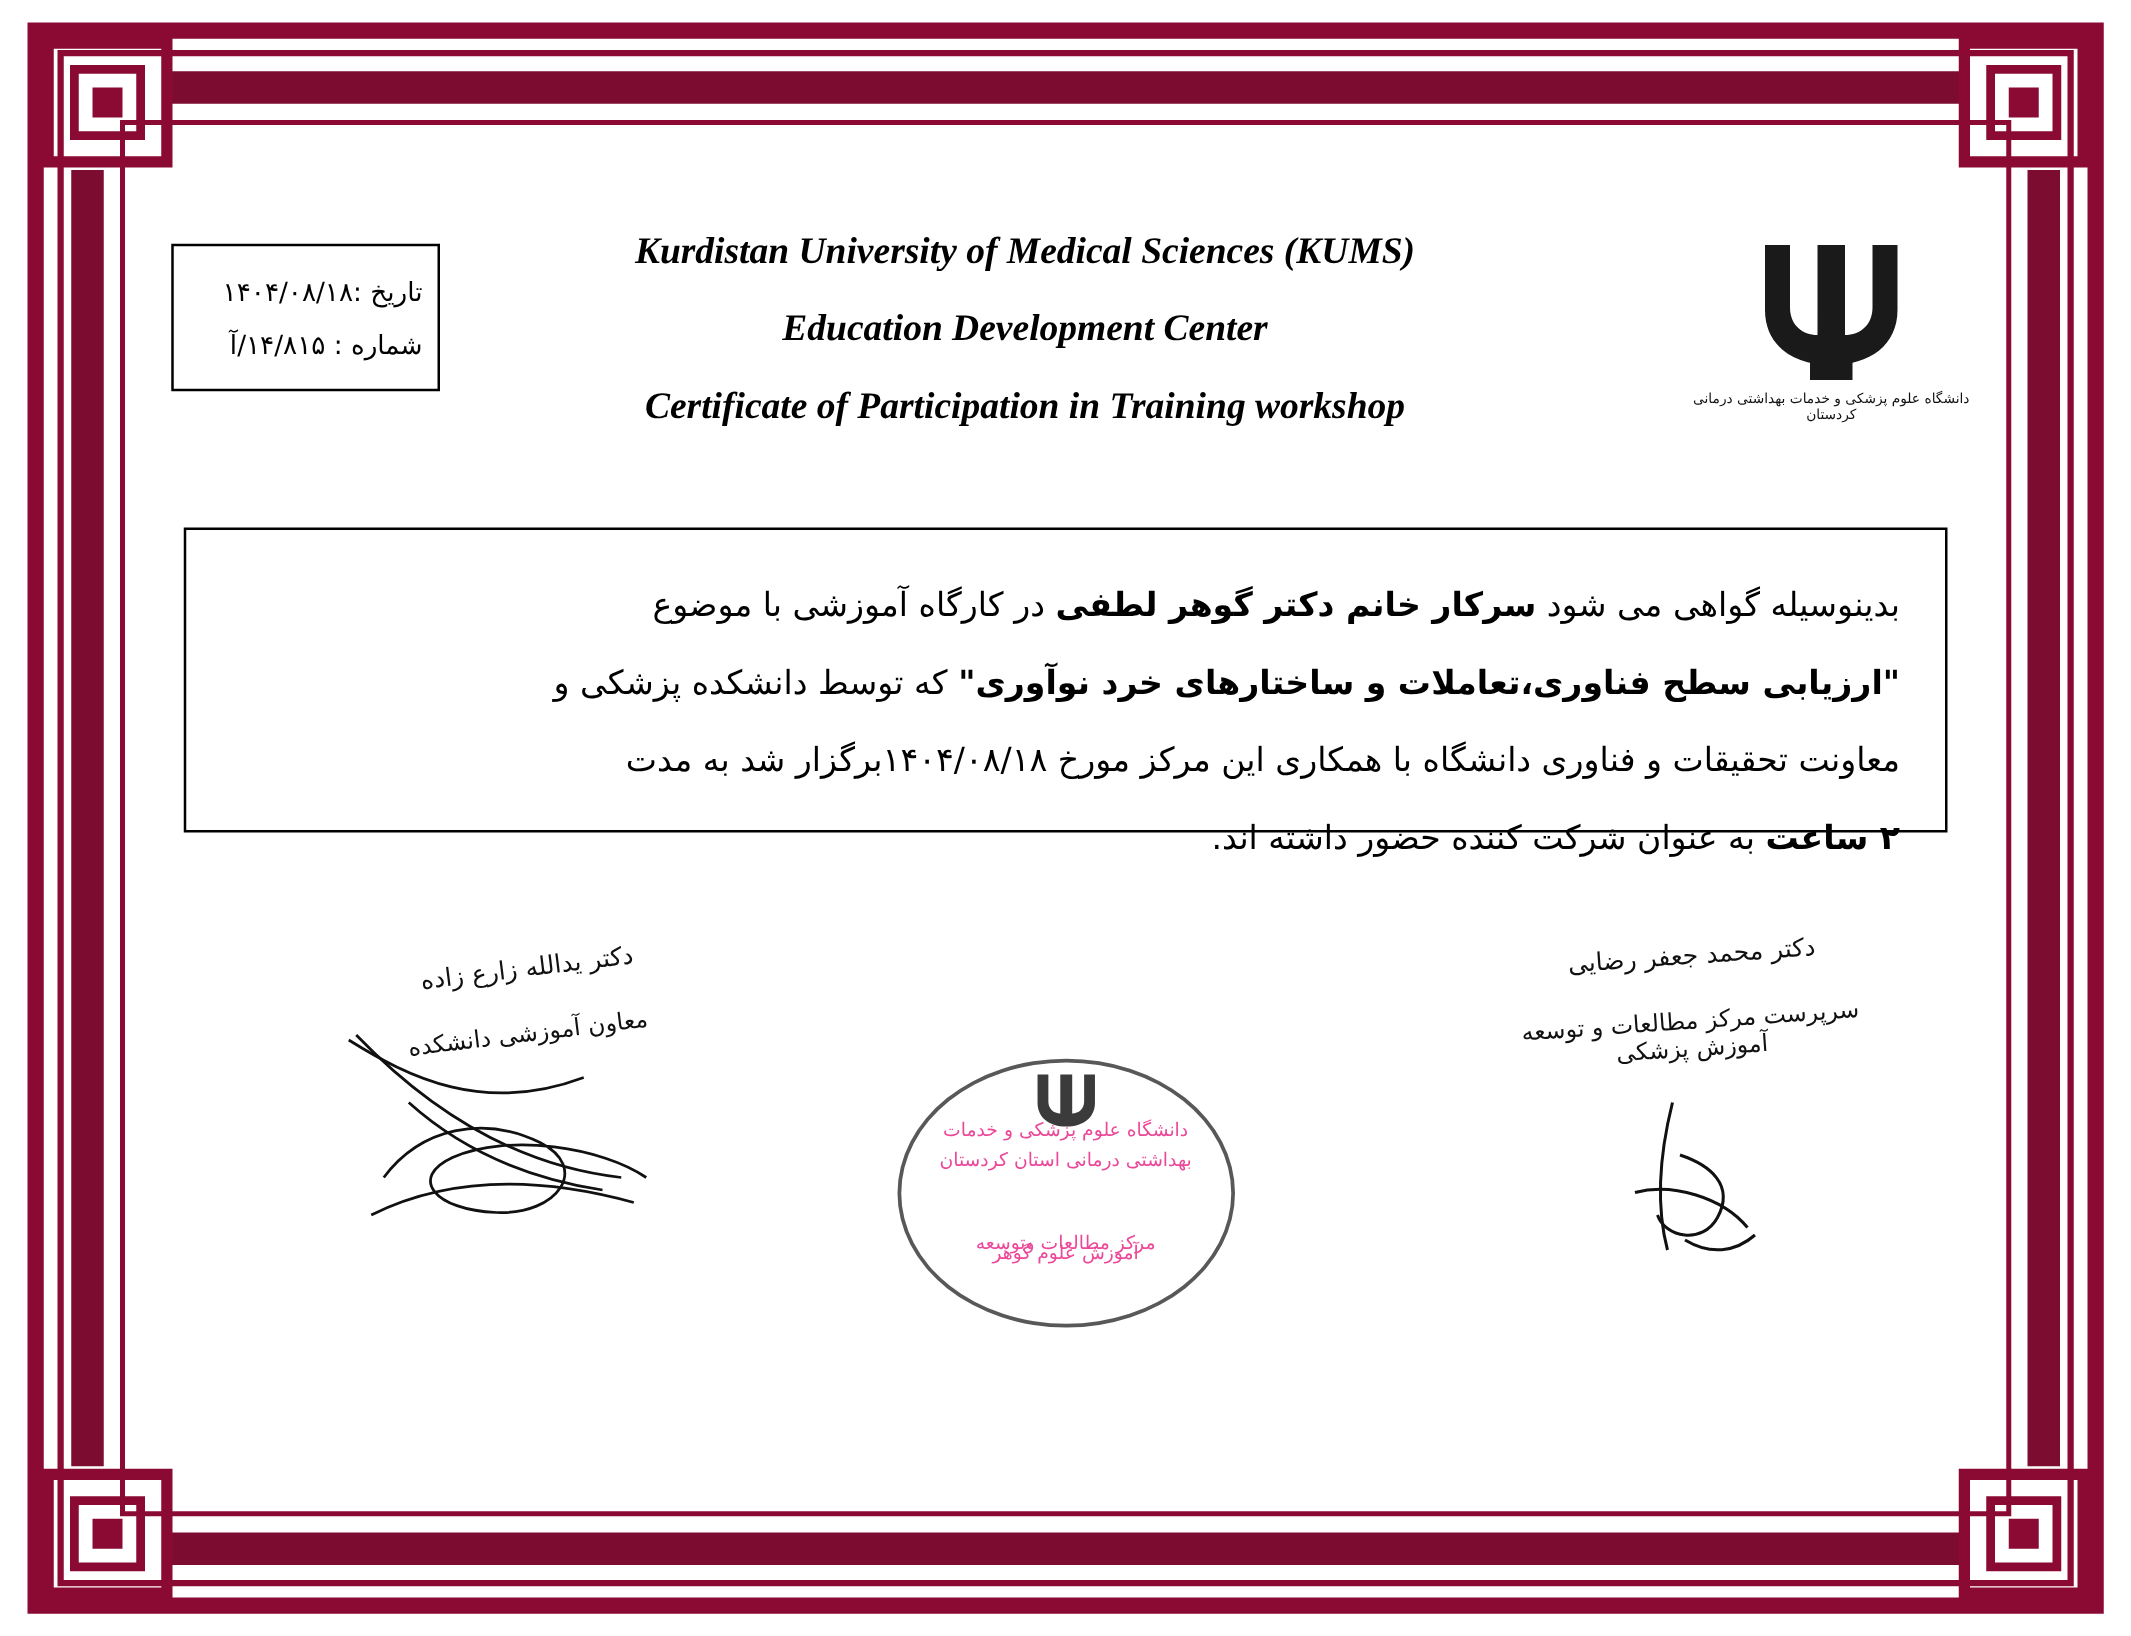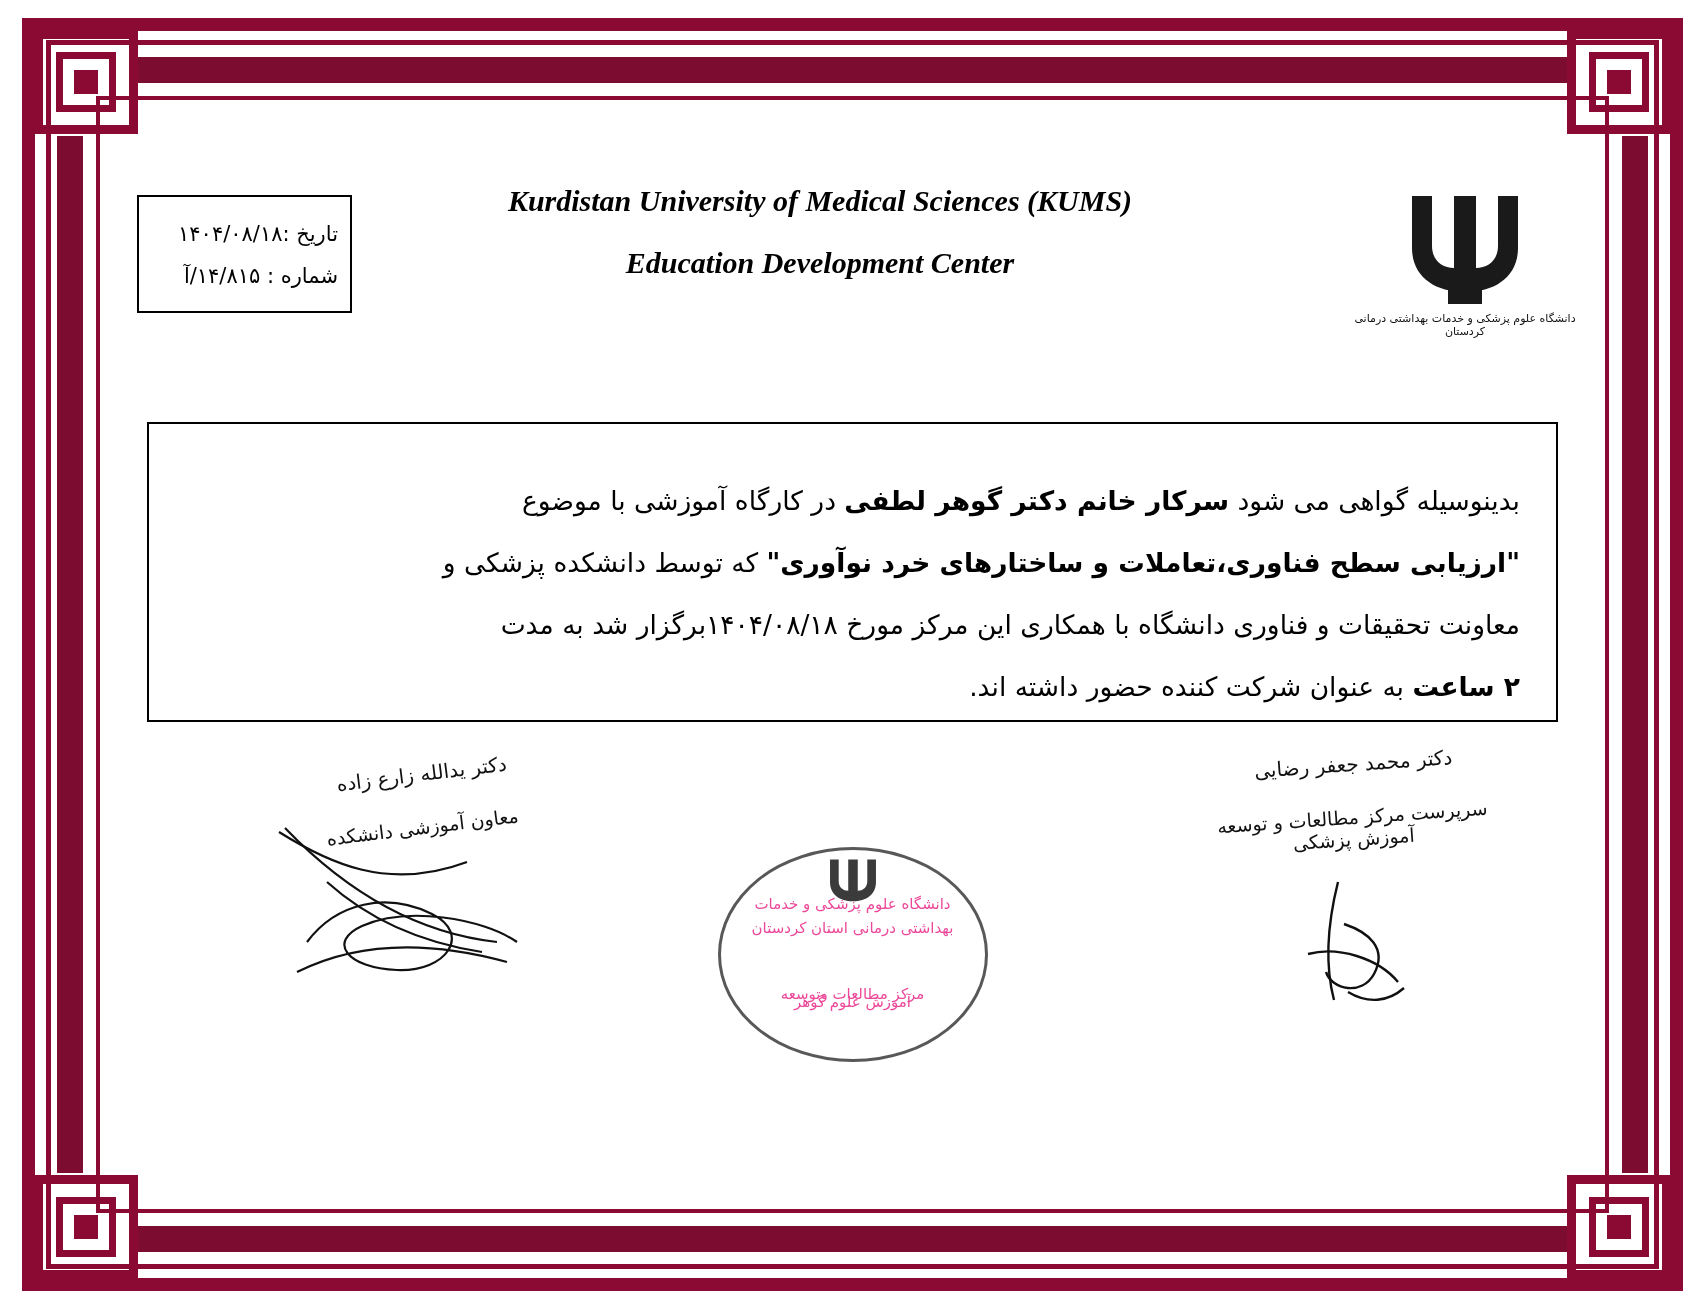--- a/index.html
+++ b/index.html
@@ -162,26 +162,26 @@
     margin-top: 2px;
     letter-spacing: 0.5px;
   }
 
   
   .body-box {
     position: absolute;
     left: 37px;
     right: 37px;
     top: 310px;
-    height: 300px;
+    height: 244px;
     border: 2px solid #000;
     box-sizing: border-box;
     direction: rtl;
     text-align: right;
-    padding: 46px 36px 10px 30px;
+    padding: 30px 36px 10px 30px;
     font-family: "DejaVu Sans", sans-serif;
   }
   .body-line {
     font-size: 26.5px;
     line-height: 62px;
     color: #000;
   }
   .body-line b { font-weight: bold; }
 
   
@@ -288,20 +288,21 @@
     <div class="header-row">
 
       <div class="meta-box">
         <div class="meta-line">تاریخ :۱۴۰۴/۰۸/۱۸</div>
         <div class="meta-line">شماره : ۱۴/۸۱۵/آ</div>
       </div>
 
       <div class="titles">
         <div class="title-line">Kurdistan University of Medical Sciences (KUMS)</div>
         <div class="title-line">Education Development Center</div>
+        <div class="title-line">Certificate of Participation in Training workshop</div>
       </div>
 
       <div class="logo">
         <span>
           <svg width="150" height="120" viewBox="0 0 150 120" aria-hidden="true">
             <path d="M22 6 L42 6 L42 56 C42 70 52 78 64 78 L64 6 L86 6 L86 78 C98 78 108 70 108 56 L108 6 L128 6 L128 58 C128 86 106 102 75 102 C44 102 22 86 22 58 Z" fill="#1a1a1a"></path>
             <path d="M58 94 L92 94 L92 114 L58 114 Z" fill="#1a1a1a"></path>
           </svg>
         </span>
         <div class="logo-caption">دانشگاه علوم پزشکی و خدمات بهداشتی درمانی کردستان</div>

